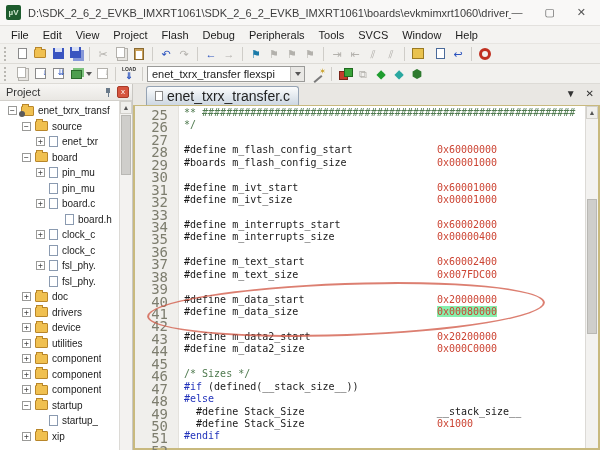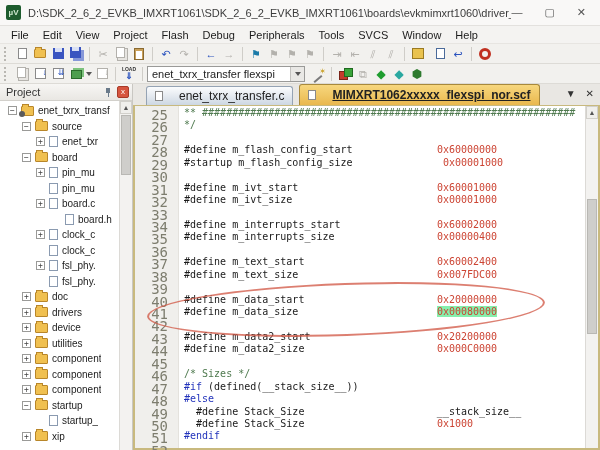--- a/index.html
+++ b/index.html
@@ -80,21 +80,21 @@
 
   
   .vsb { width:13px; background:#f3f2f0; border-left:1px solid #dcdad6; display:flex; flex-direction:column; }
   .vsb .arrow { height:13px; background:#f0efec; border:1px solid #d2d0cb; font-size:7px; color:#555; text-align:center; line-height:11px; }
   .vsb .track { flex:1; position:relative; }
   .vsb .thumb { position:absolute; left:1px; right:1px; background:#cfcecb; border:1px solid #b9b8b4; }
 
   
   .mdi { flex:1; display:flex; flex-direction:column; background:#d8d5cf; min-width:0; }
   .tabbar { height:22px; display:flex; align-items:flex-end; padding-left:13px; position:relative; background:#e9e7e3; border-bottom:1px solid #c8b97e; }
-  .tab { display:flex; align-items:center; gap:16px; height:19px; padding:0 8px; border:1px solid #95a3b4; border-bottom:none; border-radius:3px 3px 0 0; background:linear-gradient(#fbfcfd,#cdd7e2); font-size:12px; color:#222; margin-right:6px; white-space:nowrap; }
+  .tab { display:flex; align-items:center; gap:4px; height:19px; padding:0 8px; border:1px solid #95a3b4; border-bottom:none; border-radius:3px 3px 0 0; background:linear-gradient(#fbfcfd,#cdd7e2); font-size:14px; color:#222; margin-right:16px; white-space:nowrap; }
   .tab .mi-page { width:8px; height:10px; }
   .tab.active { background:linear-gradient(#f7d77e,#e9b84e); border-color:#a8893c; height:21px; font-weight:bold; }
   .tab.active .lbl { text-decoration:underline; }
   .tab-ctrl { position:absolute; right:6px; top:4px; display:flex; gap:10px; color:#333; font-size:10px; }
   .editor { flex:1; display:flex; border:2px solid #c8b97e; border-top:none; background:#fff; min-height:0; }
   .gutter { width:44px; background:#f0efec; border-right:1px solid #e4e2dd; padding-top:1px; }
   .gutter .ln { height:12.45px; text-align:right; padding-right:10px; font-family:"DejaVu Sans Mono", monospace; font-size:14px; color:#7d7d6e; }
   .code { flex:1; padding:1px 0 0 5px; overflow:hidden; font-family:"DejaVu Sans Mono", monospace; font-size:10px; color:#1a1a1a; }
   .code .cl { height:12.45px; white-space:pre; }
   .code .n { color:#cc4433; }
@@ -392,24 +392,20 @@
           </div>
       </div>
     </div>
   </div>
 
   <div class="mdi">
     <div class="tabbar" id="tabbar">
       <div class="tab">
       <span class="mi-page"></span>
       <span class="lbl">enet_txrx_transfer.c</span>
-    </div>
-        <div class="tab active">
-      <span class="mi-page"></span>
-      <span class="lbl">MIMXRT1062xxxxx_flexspi_nor.scf</span>
     </div>
         <div class="tab-ctrl">
         <span>▼</span>
         <span>✕</span>
       </div>
     </div>
     <div class="editor">
       <div class="gutter" id="gutter">
           <div class="ln">25</div>
           <div class="ln">26</div>
@@ -438,21 +434,21 @@
           <div class="ln">49</div>
           <div class="ln">50</div>
           <div class="ln">51</div>
           <div class="ln">52</div>
         </div>
       <div class="code" id="code">
           <div class="cl"><span class="c">** ##############################################################</span></div>
           <div class="cl"><span class="c">*/</span></div>
           <div class="cl"></div>
           <div class="cl"><span class="p">#define m_flash_config_start              </span><span class="n">0x60000000</span></div>
-          <div class="cl"><span class="p">#startup m_flash_config_size               </span><span class="n">0x00001000</span></div>
+          <div class="cl"><span class="p">#boards m_flash_config_size               </span><span class="n">0x00001000</span></div>
           <div class="cl"></div>
           <div class="cl"><span class="p">#define m_ivt_start                       </span><span class="n">0x60001000</span></div>
           <div class="cl"><span class="p">#define m_ivt_size                        </span><span class="n">0x00001000</span></div>
           <div class="cl"></div>
           <div class="cl"><span class="p">#define m_interrupts_start                </span><span class="n">0x60002000</span></div>
           <div class="cl"><span class="p">#define m_interrupts_size                 </span><span class="n">0x00000400</span></div>
           <div class="cl"></div>
           <div class="cl"><span class="p">#define m_text_start                      </span><span class="n">0x60002400</span></div>
           <div class="cl"><span class="p">#define m_text_size                       </span><span class="n">0x007FDC00</span></div>
           <div class="cl"></div>

